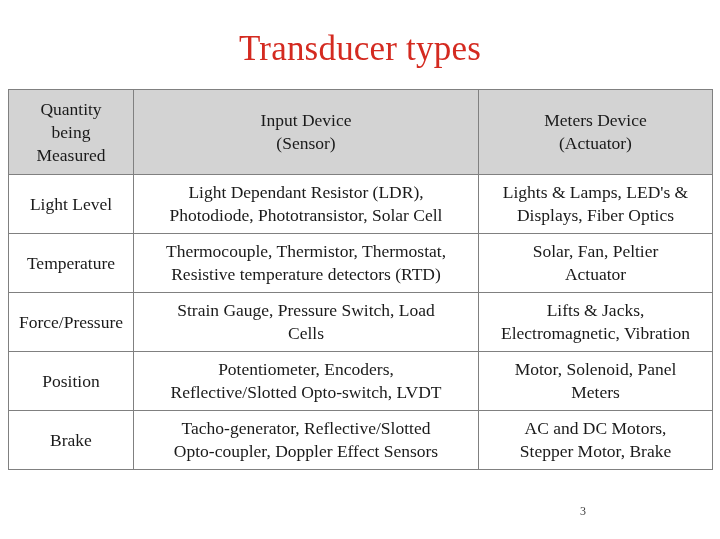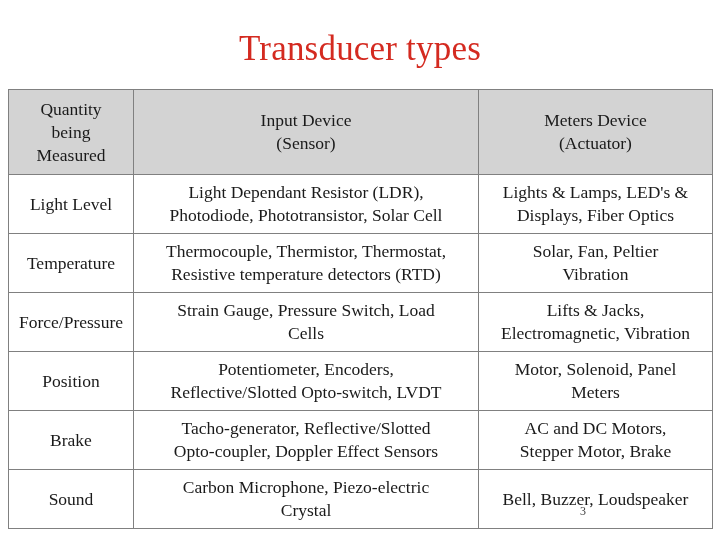--- a/index.html
+++ b/index.html
@@ -132,21 +132,21 @@
         </tr>
 
         <tr>
           <td class="col-qty">Temperature</td>
           <td>
             <span class="cellline">Thermocouple, Thermistor, Thermostat,</span>
             <span class="cellline">Resistive temperature detectors (RTD)</span>
           </td>
           <td>
             <span class="cellline">Solar, Fan, Peltier</span>
-            <span class="cellline">Vibration</span>
+            <span class="cellline">Actuator</span>
           </td>
         </tr>
 
         <tr>
           <td class="col-qty">Force/Pressure</td>
           <td>
             <span class="cellline">Strain Gauge, Pressure Switch, Load</span>
             <span class="cellline">Cells</span>
           </td>
           <td>
@@ -172,30 +172,20 @@
           <td>
             <span class="cellline">Tacho-generator, Reflective/Slotted</span>
             <span class="cellline">Opto-coupler, Doppler Effect Sensors</span>
           </td>
           <td>
             <span class="cellline">AC and DC Motors,</span>
             <span class="cellline">Stepper Motor, Brake</span>
           </td>
         </tr>
 
-        <tr>
-          <td class="col-qty">Sound</td>
-          <td>
-            <span class="cellline">Carbon Microphone, Piezo-electric</span>
-            <span class="cellline">Crystal</span>
-          </td>
-          <td>
-            <span class="cellline">Bell, Buzzer, Loudspeaker</span>
-          </td>
-        </tr>
 
       </tbody>
     </table>
   </div>
 
   <div class="page-number">3</div>
 
 </div>
 
 </body></html>

